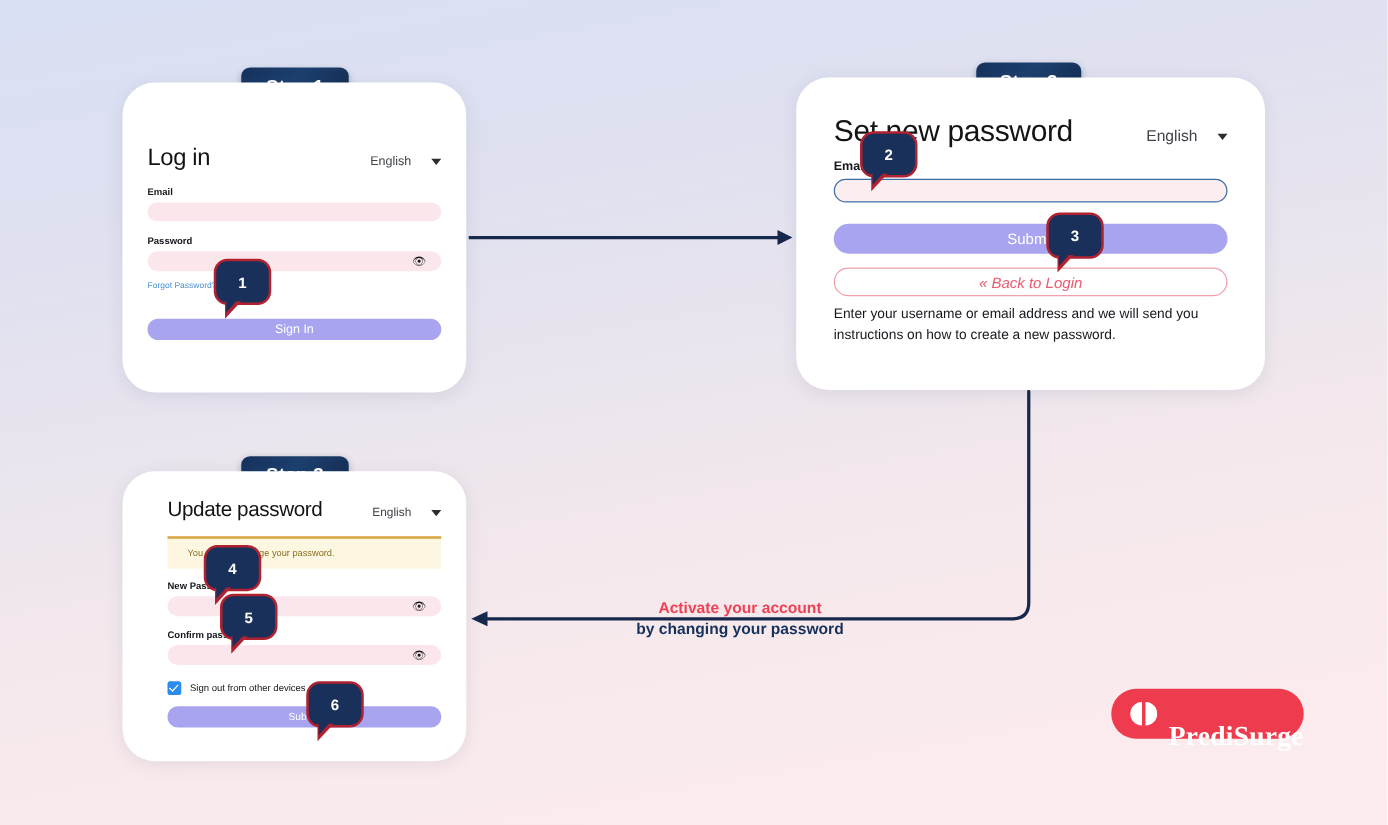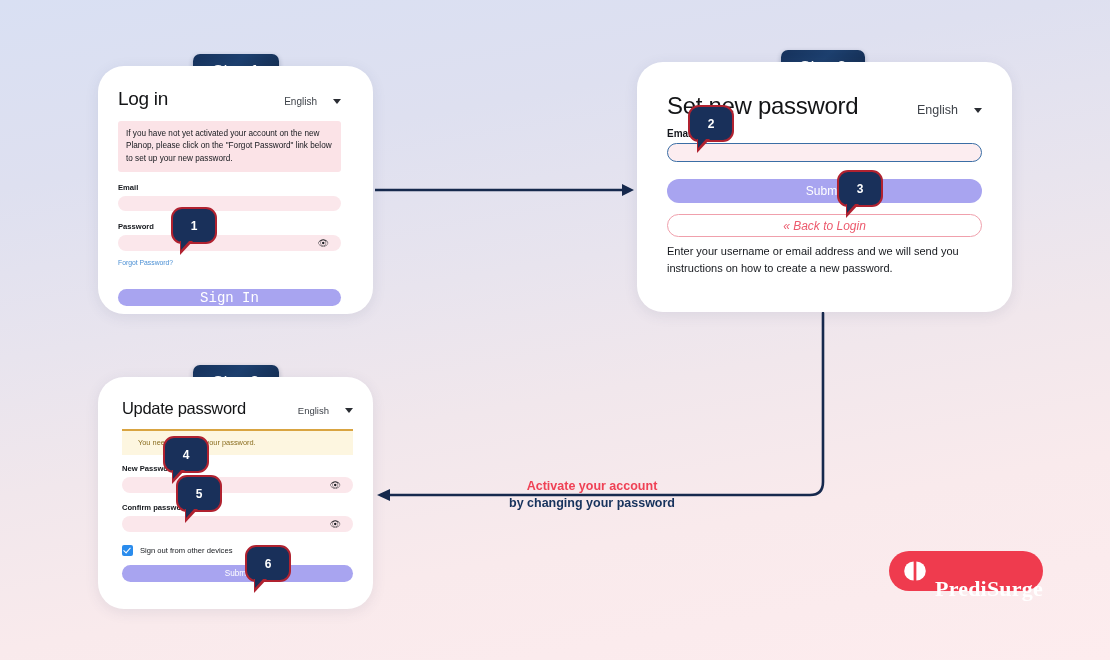--- a/index.html
+++ b/index.html
@@ -251,44 +251,41 @@
   <span>Step 1</span>
 </div>
 <div class="step-badge" style="left:781px; top:50px; width:84px; height:31px; font-size:15px;">
   <span>Step 2</span>
 </div>
 <div class="step-badge" style="left:193px; top:365px; width:86px; height:31px; font-size:15px;">
   <span>Step 3</span>
 </div>
 
 <div class="card" id="card-step1">
-  <div class="card-inner" style="padding:22px 32px 0 20px;">
+  <div class="card-inner" style="padding:22px 20px 0 20px;margin-top:28px;">
     <div class="card-head">
       <div class="card-title" style="font-size:19px;">Log in</div>
       <div class="lang">
         <span style="font-size:10px;">English</span>
         <span class="caret"></span>
       </div>
     </div>
 
-    <div class="alert-pink" style="margin-top:11px; padding:7px 8px; font-size:8.2px; line-height:1.52;">
-      <span>If you have not yet activated your account on the new Planop, please click on the "Forgot Password" link below to set up your new password.</span>
-    </div>
 
     <div class="field-label" style="margin-top:11px; font-size:7.6px;">Email</div>
     <div class="input" style="margin-top:4px; height:15px;"></div>
 
     <div class="field-label" style="margin-top:11px; font-size:7.6px;">Password</div>
     <div class="input" style="margin-top:4px; height:16px;">
       <span class="eye" style="font-size:9px;">👁</span>
     </div>
 
     <a class="link-forgot" href="#" style="display:inline-block; margin-top:4px; font-size:6.8px;">Forgot Password?</a>
 
-    <div class="btn-primary" style="margin-top:20px; height:17px; font-size:14px;font-family:Liberation Mono, monospace;">
+    <div class="btn-primary" style="margin-top:20px; height:17px; font-size:10px;">
       <span>Sign In</span>
     </div>
   </div>
 </div>
 
 <div class="card" id="card-step2">
   <div class="card-inner" style="padding:30px 30px 0 30px;">
     <div class="card-head">
       <div class="card-title" style="font-size:24px;">Set new password</div>
       <div class="lang">
@@ -308,21 +305,21 @@
       <span>« Back to Login</span>
     </div>
 
     <div class="helper-text" style="margin-top:6px; font-size:11px; line-height:1.55;">
       <span>Enter your username or email address and we will send you instructions on how to create a new password.</span>
     </div>
   </div>
 </div>
 
 <div class="card" id="card-step3">
-  <div class="card-inner" style="padding:22px 20px 0 24px;border-radius:15px;">
+  <div class="card-inner" style="padding:22px 20px 0 36px;border-radius:15px;">
     <div class="card-head">
       <div class="card-title" style="font-size:16.5px;">Update password</div>
       <div class="lang">
         <span style="font-size:9.5px;">English</span>
         <span class="caret"></span>
       </div>
     </div>
 
     <div class="alert-yellow" style="margin-top:11px; padding:7px 8px 8px 16px; font-size:7.4px;">
       <span>You need to change your password.</span>

